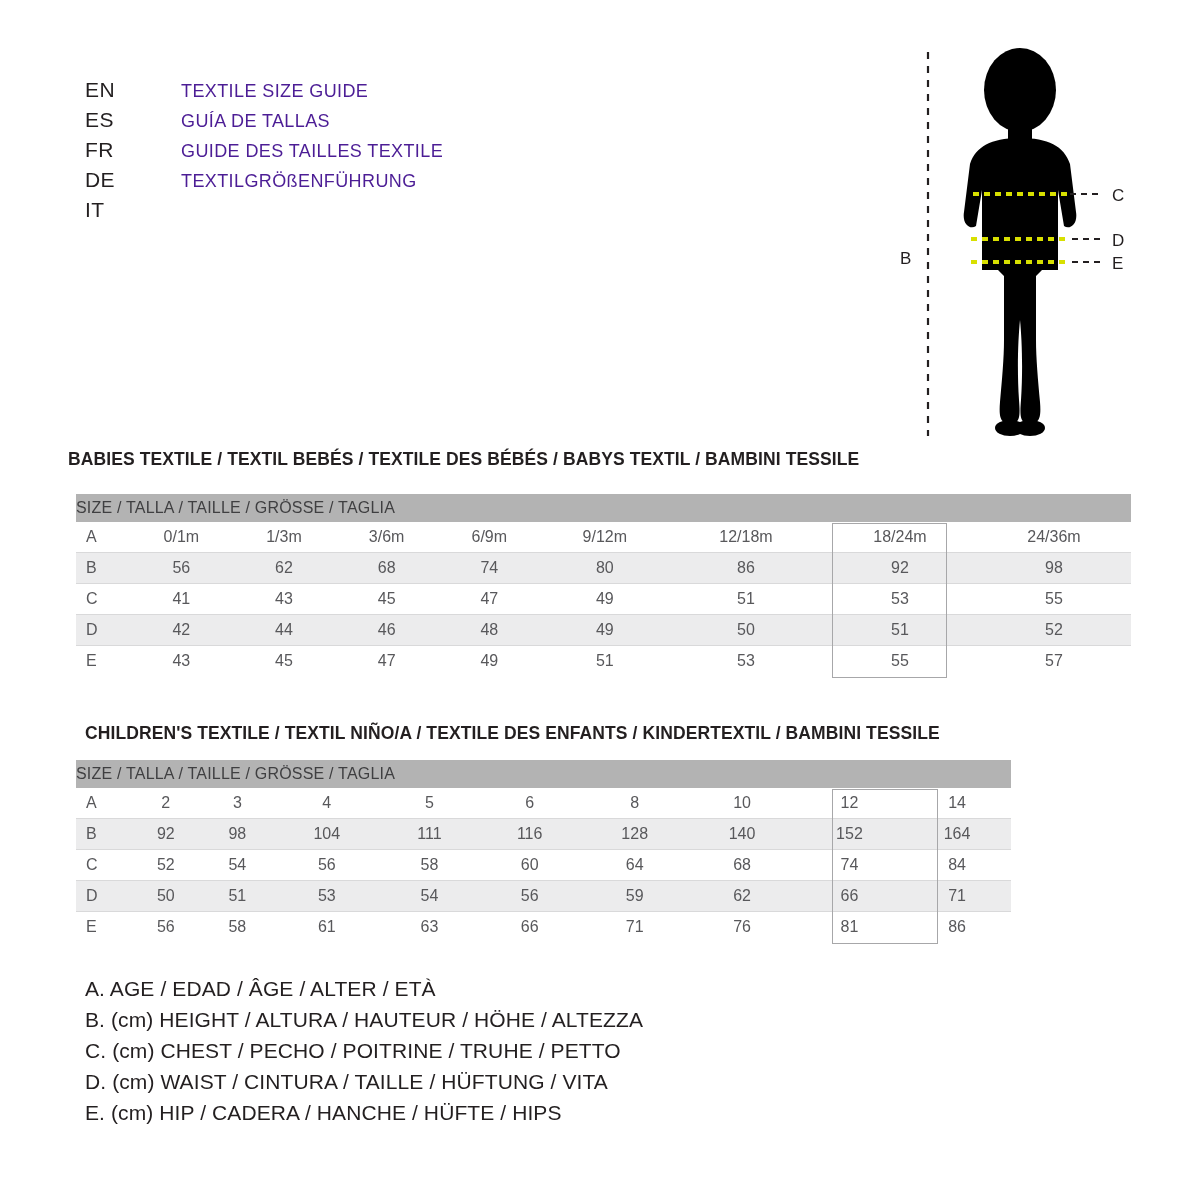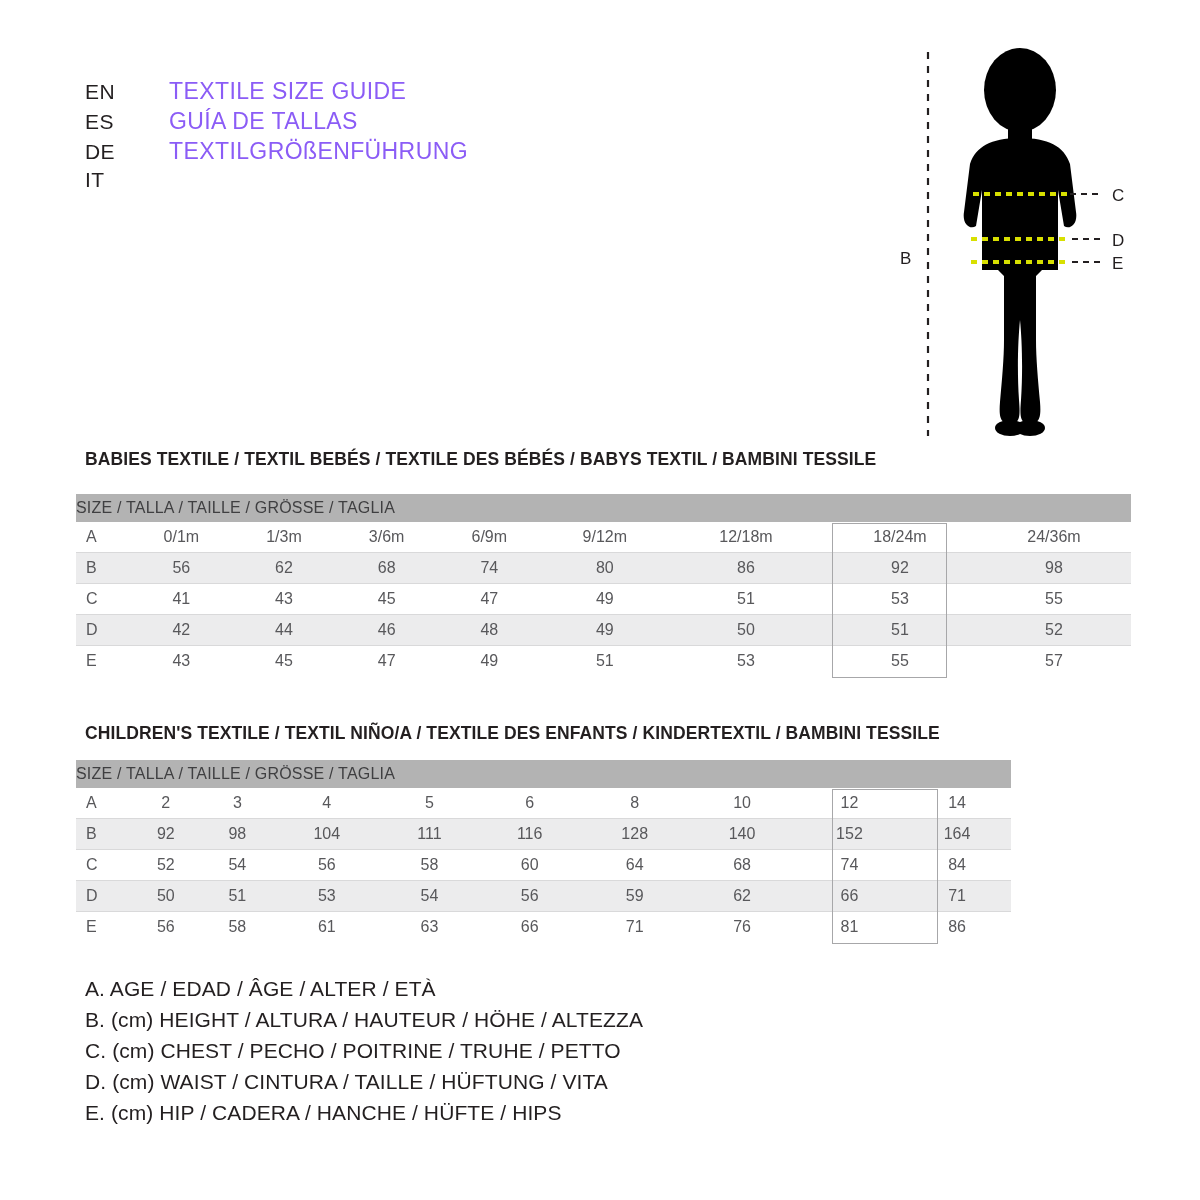--- a/index.html
+++ b/index.html
@@ -34,24 +34,25 @@
     height: 30px;
     gap: 12px;
   }
   .title-lang {
     width: 72px;
     font-size: 21px;
     letter-spacing: 0.4px;
     color: #231f20;
   }
   .title-text {
-    font-size: 23px;
+    font-size: 18px;
     letter-spacing: 0.4px;
-    color: #8b5cf6;
+    color: #4c1d95;
     white-space: nowrap;
+    margin-left: 12px;
   }
 
   
   .figure {
     position: absolute;
     left: 870px;
     top: 40px;
     width: 280px;
     height: 410px;
   }
@@ -59,21 +60,21 @@
 
   
   .section-heading {
     position: absolute;
     font-size: 17.5px;
     font-weight: bold;
     color: #231f20;
     white-space: nowrap;
     letter-spacing: 0.1px;
   }
-  #babies-heading { left: 85px; top: 449px; }
+  #babies-heading { left: 68px; top: 449px; }
   #children-heading { left: 85px; top: 723px; }
 
   
   .size-table {
     position: absolute;
     border-collapse: collapse;
     font-size: 16px;
     color: #58585b;
   }
   #babies-table { left: 76px; top: 494px; width: 1055px; }
@@ -139,20 +140,24 @@
 <div class="page">
 
   <div class="title-block">
     <div class="title-row">
       <span class="title-lang">EN</span>
       <span class="title-text">TEXTILE SIZE GUIDE</span>
     </div>
     <div class="title-row">
       <span class="title-lang">ES</span>
       <span class="title-text">GUÍA DE TALLAS</span>
+    </div>
+    <div class="title-row">
+      <span class="title-lang">FR</span>
+      <span class="title-text">GUIDE DES TAILLES TEXTILE</span>
     </div>
     <div class="title-row">
       <span class="title-lang">DE</span>
       <span class="title-text">TEXTILGRÖßENFÜHRUNG</span>
     </div>
     <div class="title-row">
       <span class="title-lang">IT</span>
     </div>
   </div>
 

